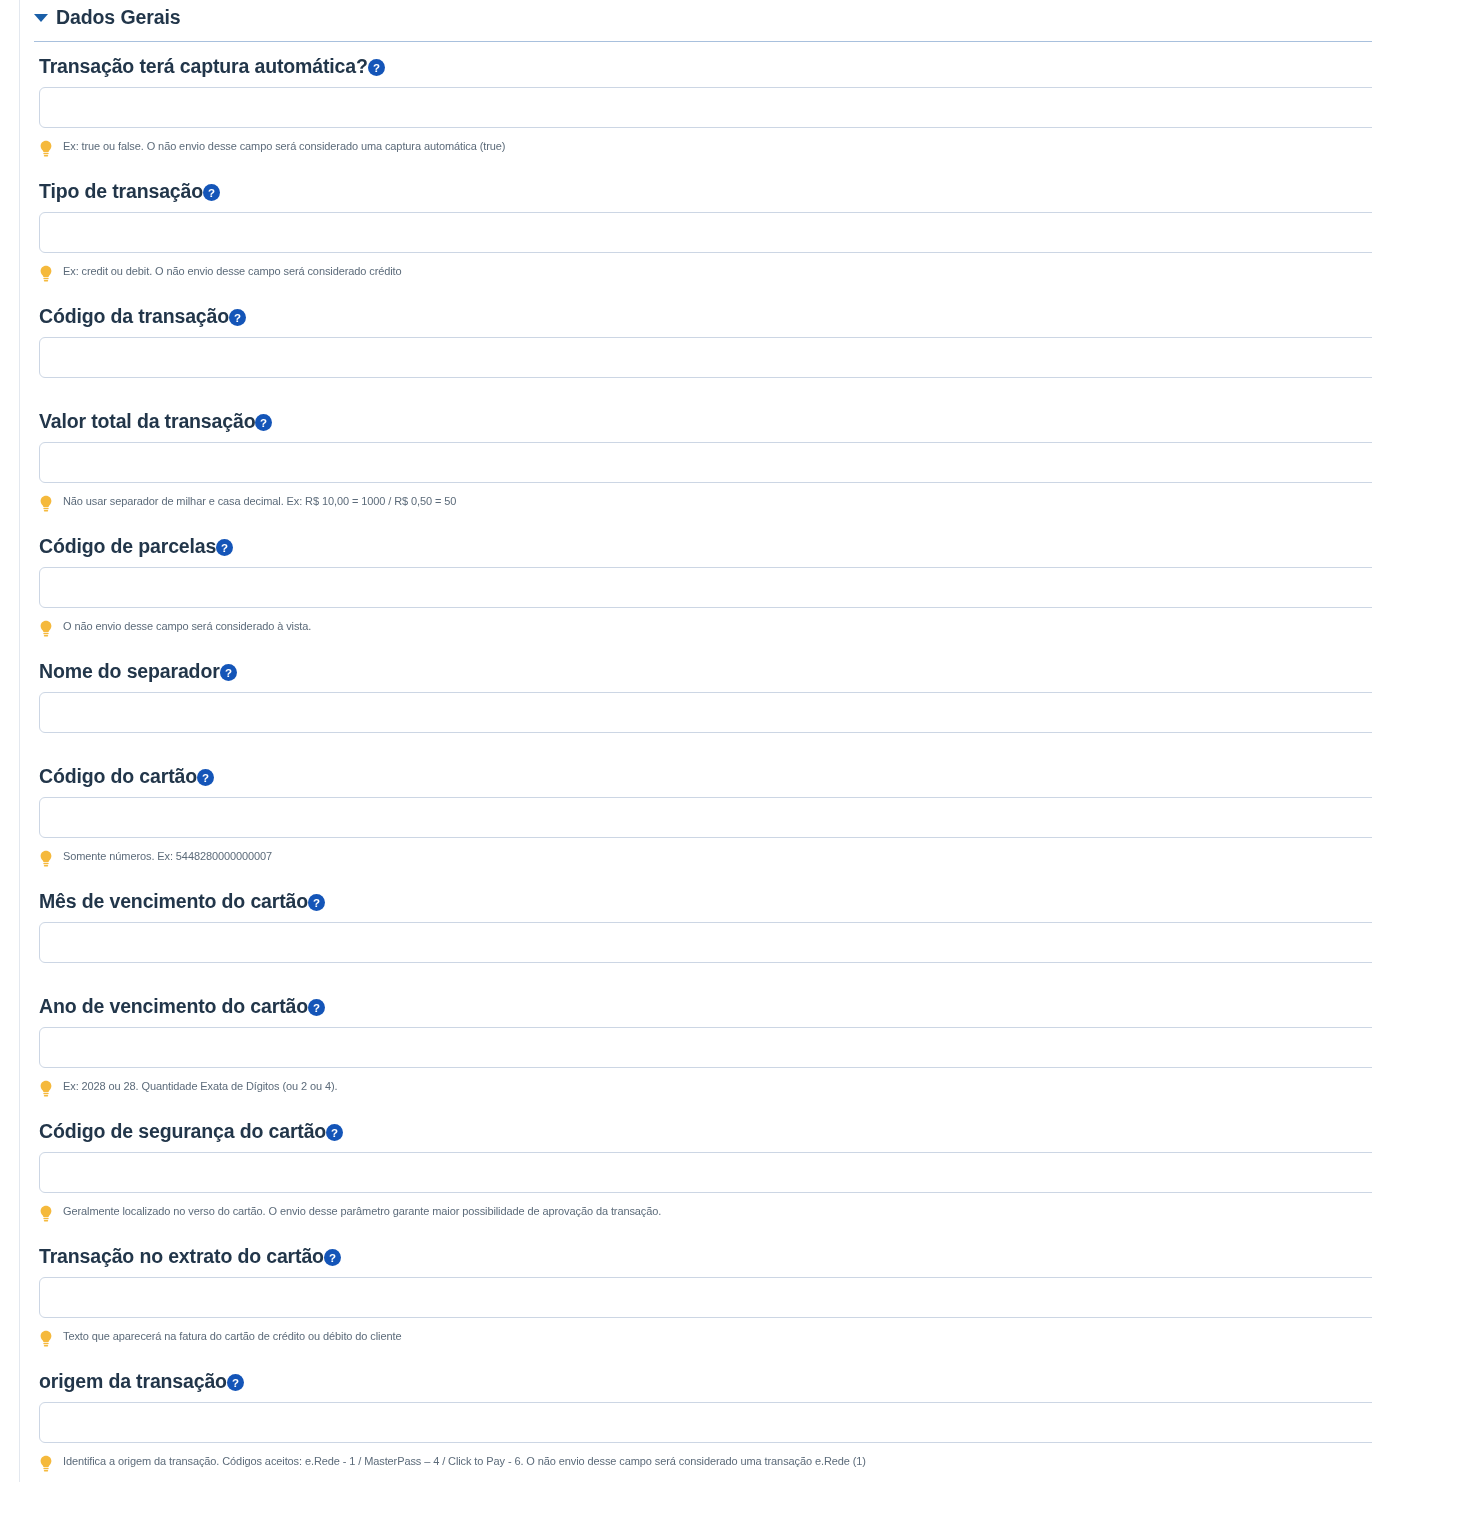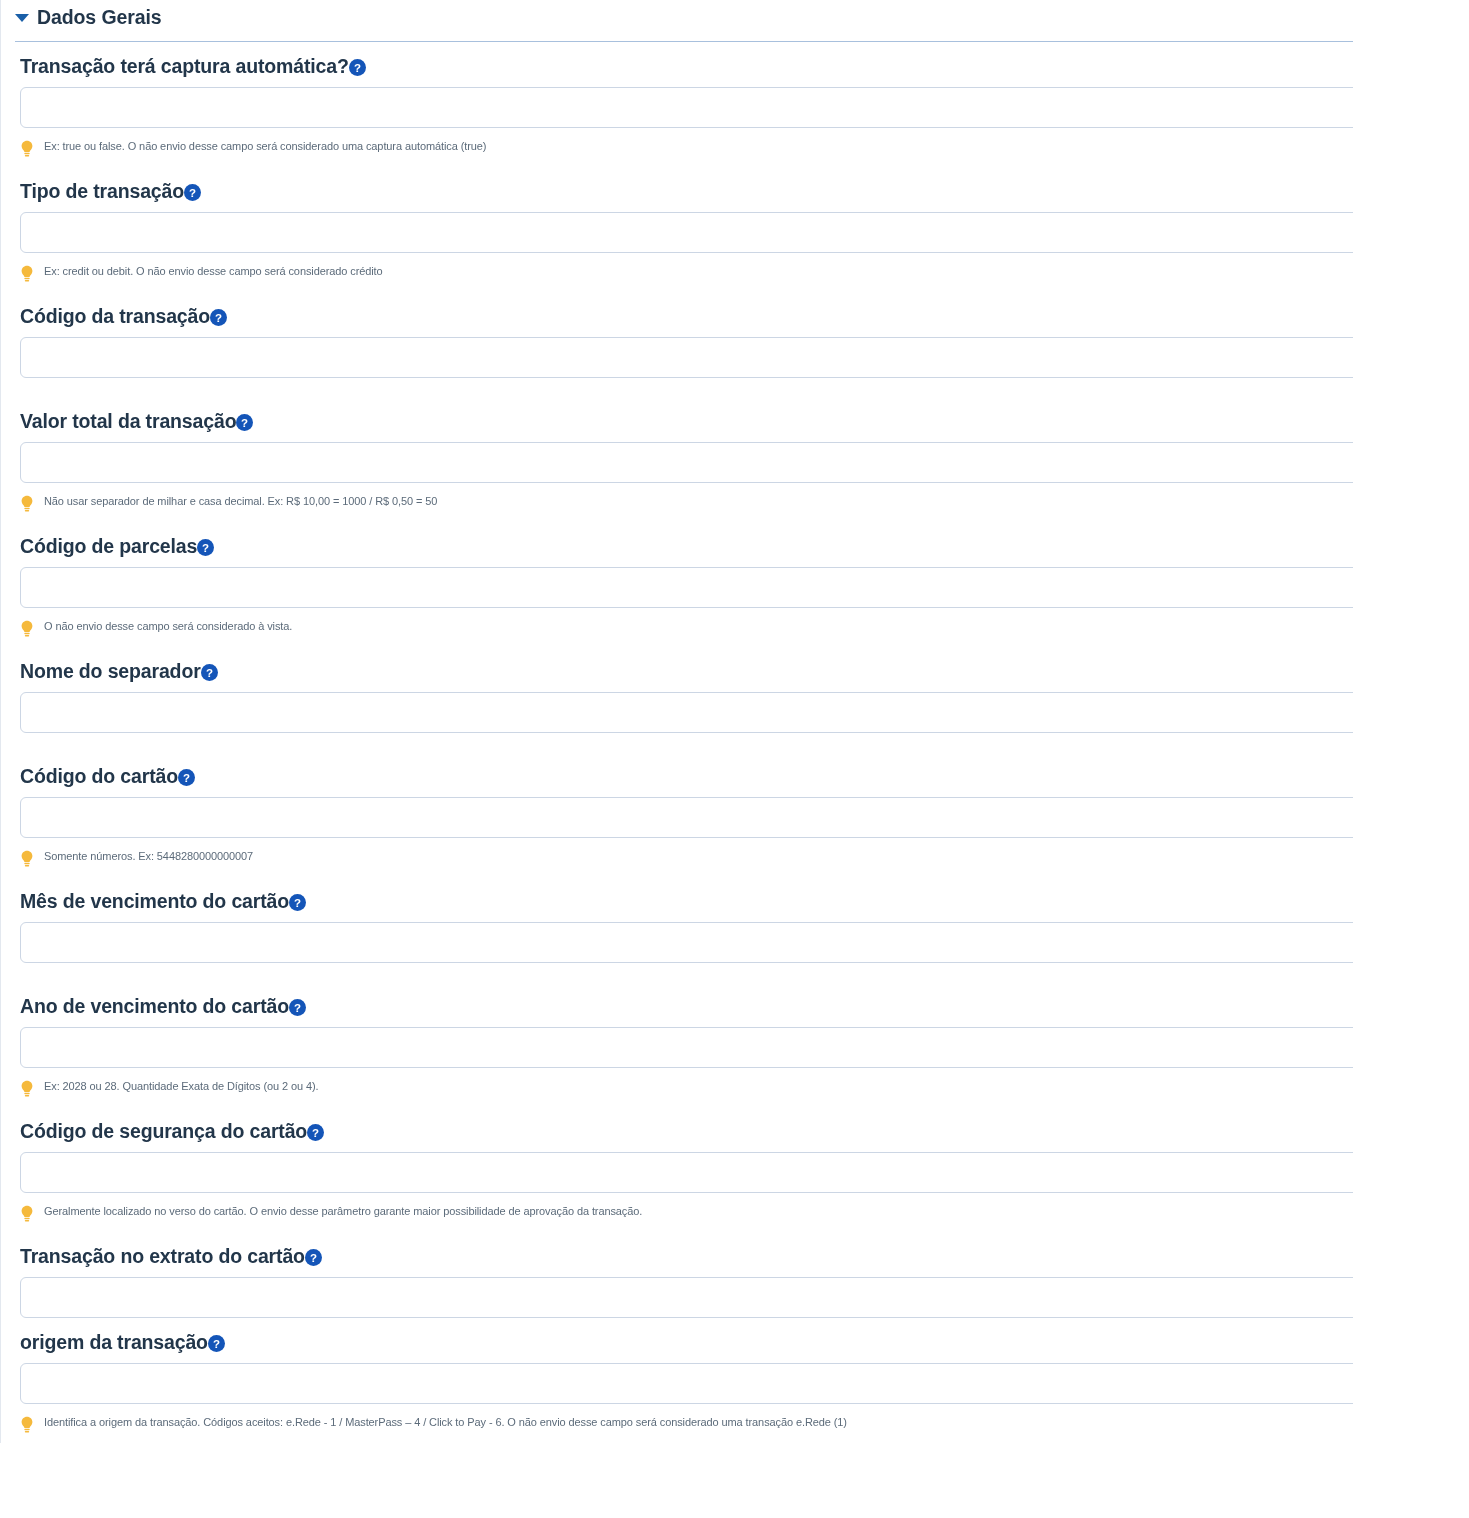--- a/index.html
+++ b/index.html
@@ -15,20 +15,21 @@
     min-height: 1518px;
     color: #22364a;
     -webkit-font-smoothing: antialiased;
   }
 
   .panel {
     width: 1353px;
     border-left: 1px solid #e3e8ef;
     padding: 0;
     overflow: hidden;
+    margin-left: 19px;
   }
 
   
   .section-header {
     display: flex;
     align-items: center;
     gap: 8px;
     padding: 6px 0 6px 14px;
   }
   .caret {
@@ -324,20 +325,30 @@
         <div class="field-label">
           <span>Transação no extrato do cartão</span>
           <span class="help-icon">
             <svg width="17" height="17" viewBox="0 0 17 17">
               <circle cx="8.5" cy="8.5" r="8.5" fill="#1455b8"></circle>
               <text x="8.5" y="12.6" text-anchor="middle" font-family="Liberation Sans, sans-serif" font-size="11.5" font-weight="bold" fill="#ffffff">?</text>
             </svg>
           </span>
         </div>
         <input type="text" class="field-input" value="" placeholder="" style="">
+        <div class="hint">
+          <span class="hint-icon">
+            <svg width="14" height="18" viewBox="0 0 14 18">
+              <path d="M7 0.8C3.9 0.8 1.6 3.1 1.6 6.1c0 2 1.1 3.2 1.9 4.2.5.6.8 1 .9 1.6h5.2c.1-.6.4-1 .9-1.6.8-1 1.9-2.2 1.9-4.2 0-3-2.3-5.3-5.4-5.3z" fill="#f5b93c"></path>
+              <rect x="4.3" y="12.7" width="5.4" height="1.5" rx="0.7" fill="#f5b93c"></rect>
+              <rect x="4.8" y="15" width="4.4" height="1.5" rx="0.7" fill="#f5b93c"></rect>
+            </svg>
+          </span>
+          <span class="hint-text">Texto que aparecerá na fatura do cartão de crédito ou débito do cliente</span>
+        </div>
       </div>
       <div class="field">
         <div class="field-label">
           <span>origem da transação</span>
           <span class="help-icon">
             <svg width="17" height="17" viewBox="0 0 17 17">
               <circle cx="8.5" cy="8.5" r="8.5" fill="#1455b8"></circle>
               <text x="8.5" y="12.6" text-anchor="middle" font-family="Liberation Sans, sans-serif" font-size="11.5" font-weight="bold" fill="#ffffff">?</text>
             </svg>
           </span>

